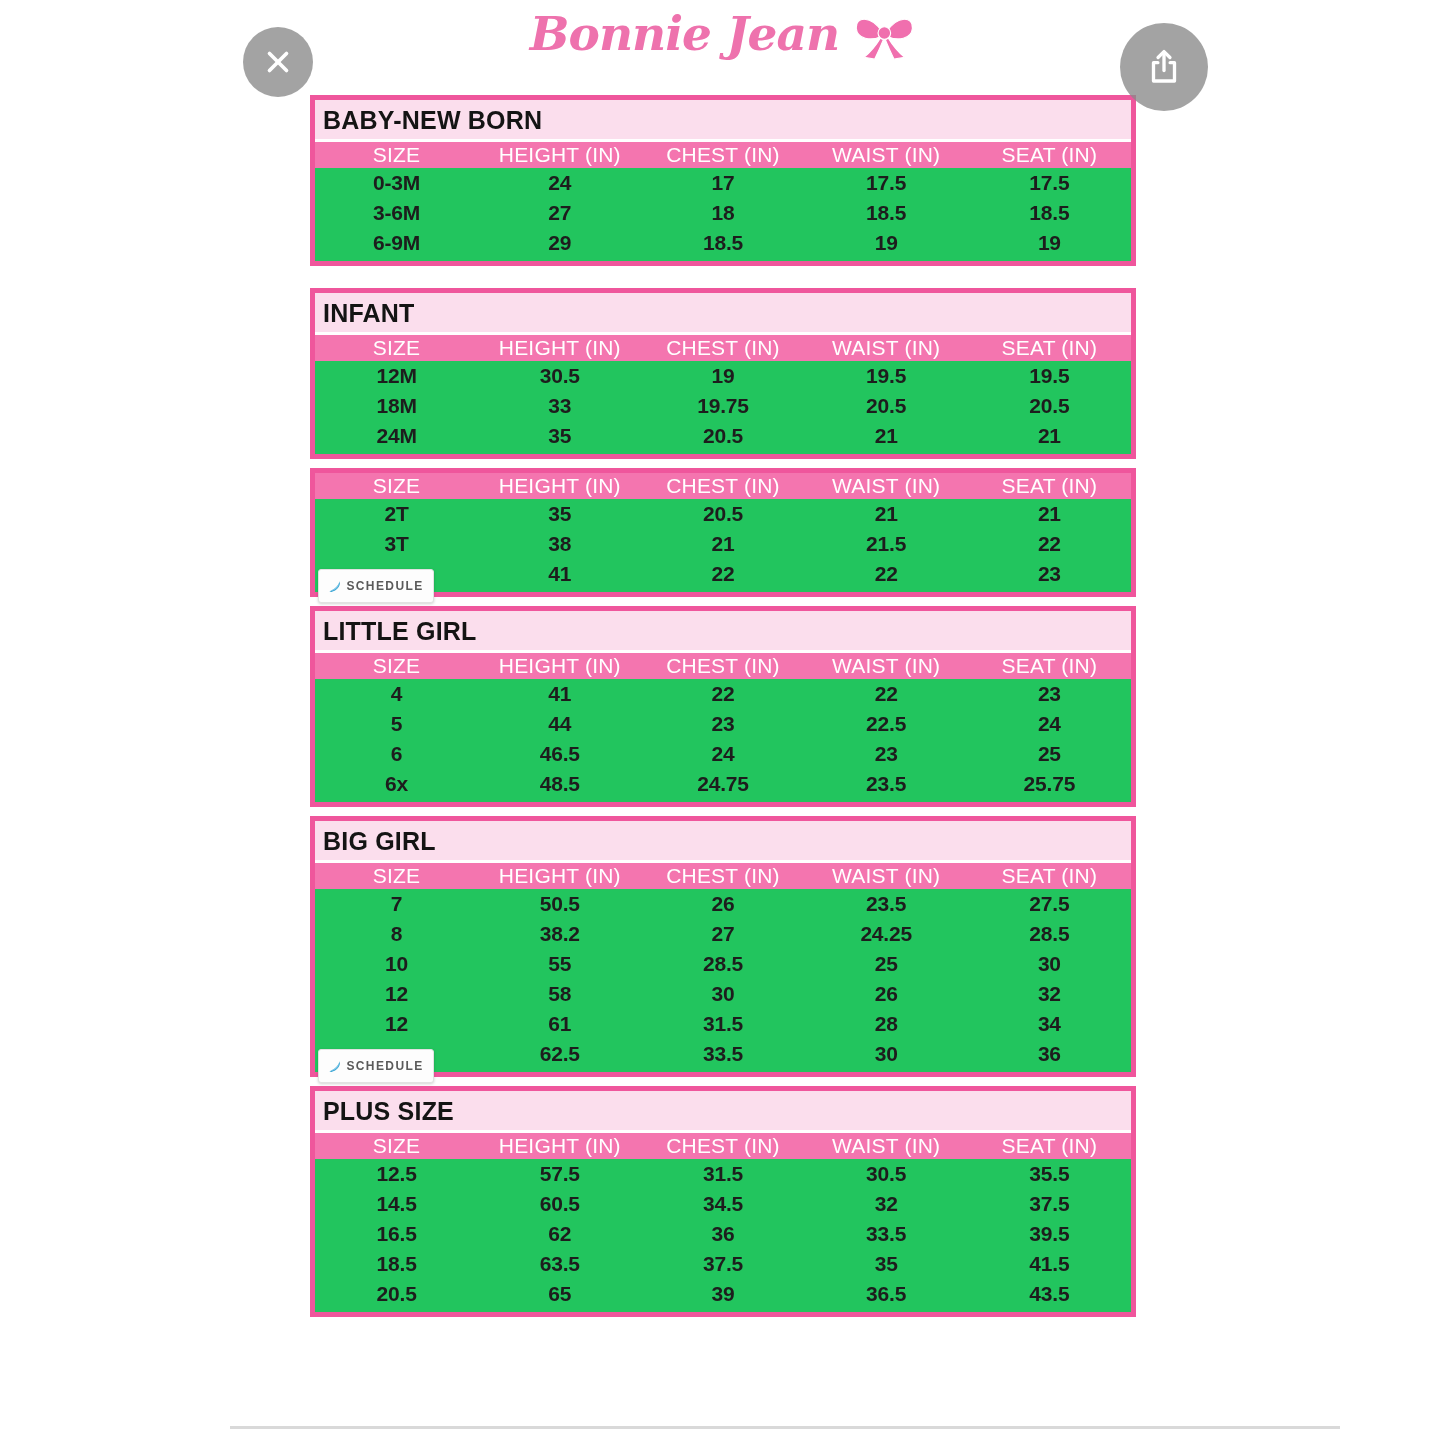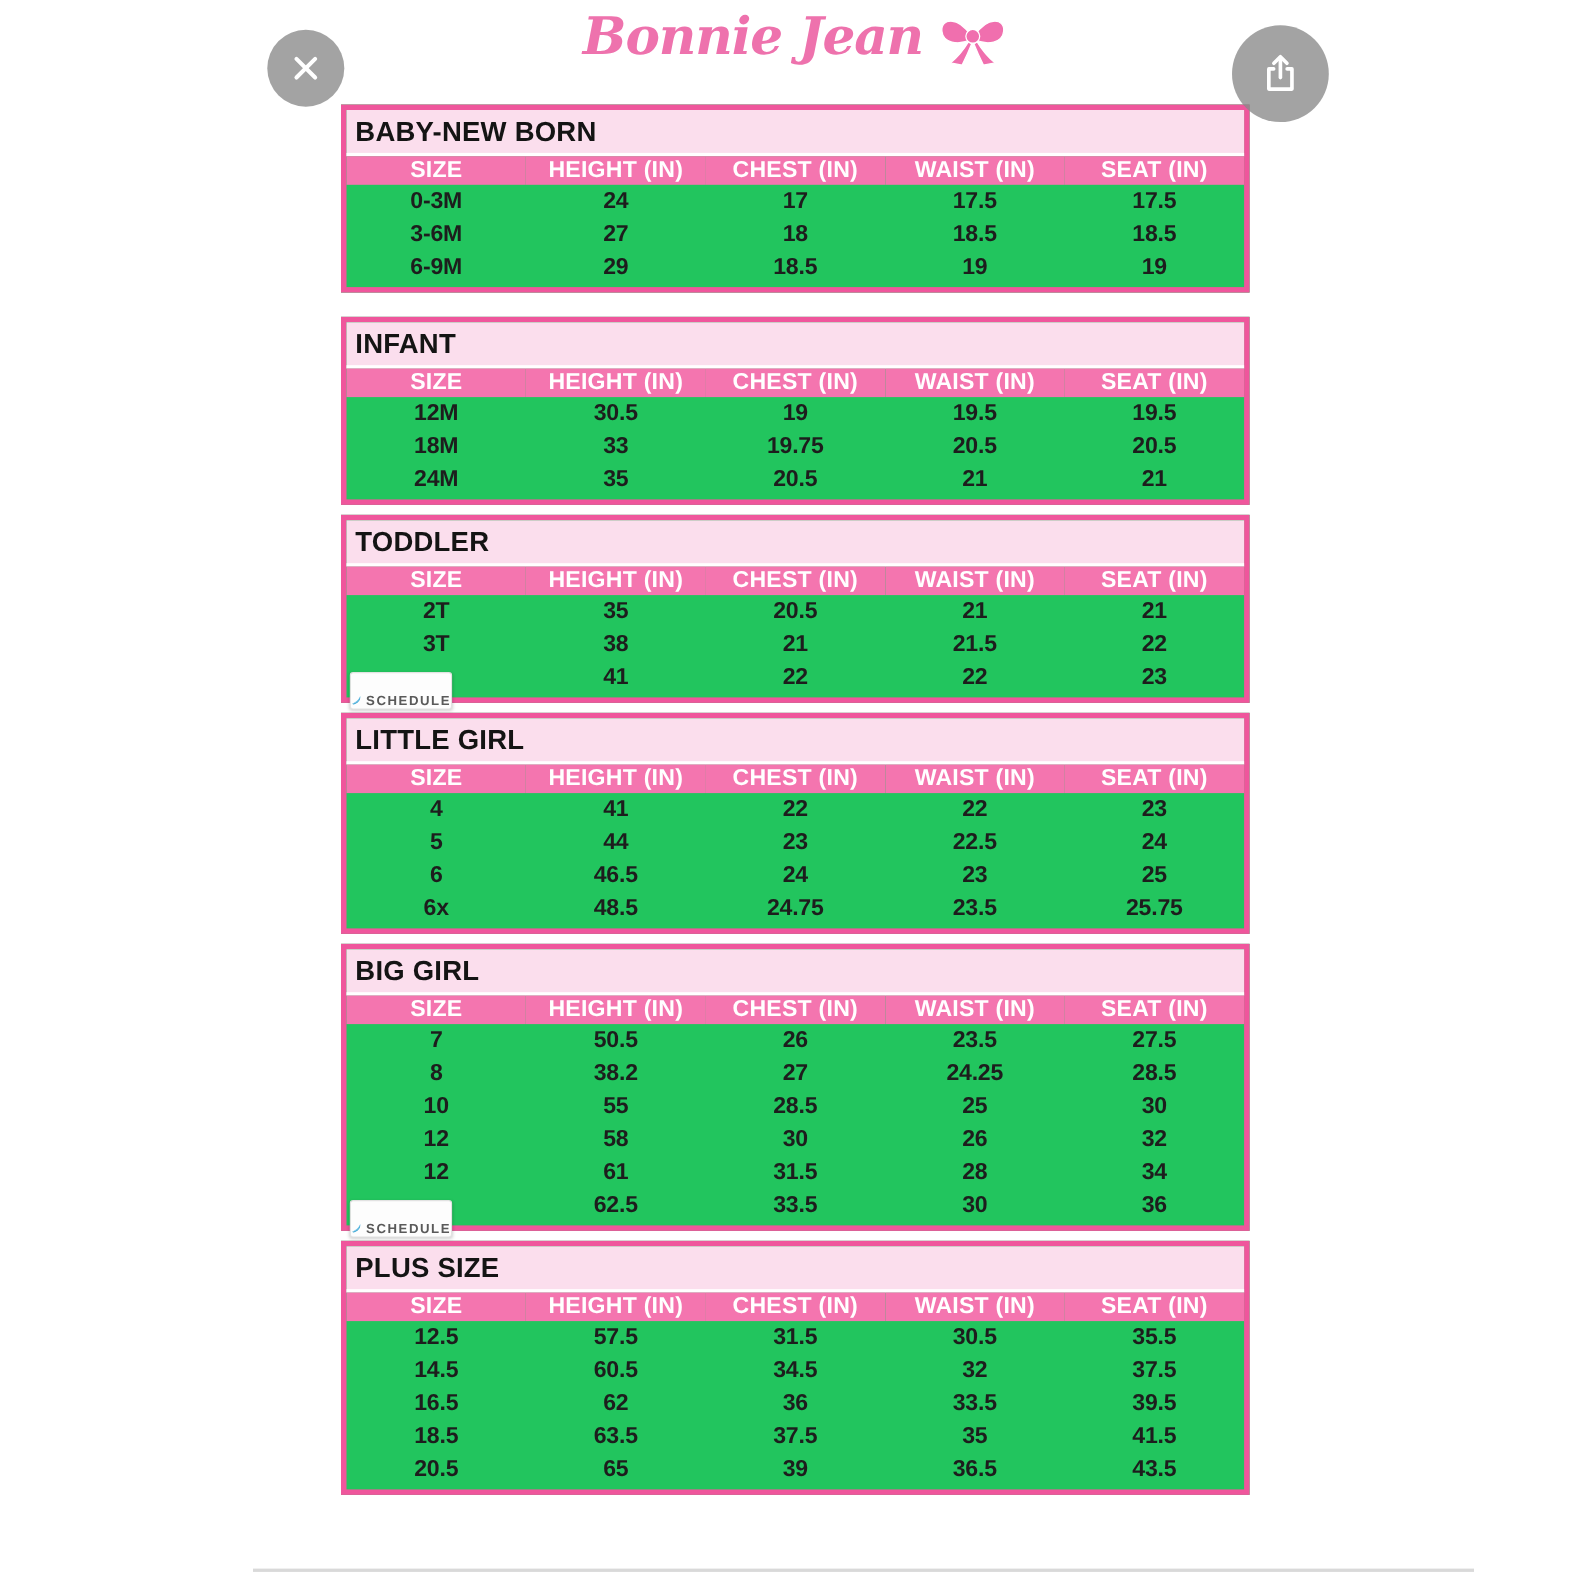--- a/index.html
+++ b/index.html
@@ -52,34 +52,34 @@
   .section-title{
     background:var(--pink-title);border-bottom:3px solid #ffffff;
     font-size:25px;font-weight:700;color:#141414;
     padding:5px 10px 4px 8px;line-height:1.2;letter-spacing:.2px;
   }
   table.size-table{
     width:100%;border-collapse:collapse;table-layout:fixed;margin-bottom:3px;
   }
   table.size-table th{
     background:var(--pink-header);color:#ffffff;
-    font-size:21px;font-weight:700;height:25px;text-align:center;
+    font-size:21px;font-weight:400;height:25px;text-align:center;
     letter-spacing:.2px;
   }
   table.size-table td{
     text-align:center;font-size:21px;font-weight:600;color:var(--ink);
     height:30px;letter-spacing:-.2px;padding:0;
   }
 
   
   .schedule-badge{
-    position:absolute;left:3px;bottom:-11px;width:93px;height:34px;
+    position:absolute;left:3px;bottom:-11px;width:116px;height:34px;
     background:#fdfdfd;border:1px solid #e2e2e2;border-radius:3px;
     box-shadow:0 1px 3px rgba(0,0,0,.18);
-    display:flex;align-items:flex-end;justify-content:center;gap:3px;
+    display:flex;align-items:center;justify-content:center;gap:3px;
     z-index:20;cursor:pointer;
   }
   .sched-label{
     font-size:12px;font-weight:700;color:#5a5a5a;letter-spacing:1.4px;
   }
 
   .bottom-divider{
     position:absolute;left:230px;top:1426px;width:1110px;height:3px;
     background:var(--divider);
   }
@@ -188,21 +188,20 @@
             <td>20.5</td>
             <td>21</td>
             <td>21</td>
           </tr>
         </tbody>
     </table>
 
   </section>
 
   <section class="size-section">
-    <div class="section-title">TODDLER</div>
     <table class="size-table">
       <thead>
           <tr>
             <th>SIZE</th>
             <th>HEIGHT (IN)</th>
             <th>CHEST (IN)</th>
             <th>WAIST (IN)</th>
             <th>SEAT (IN)</th>
           </tr>
         </thead>

